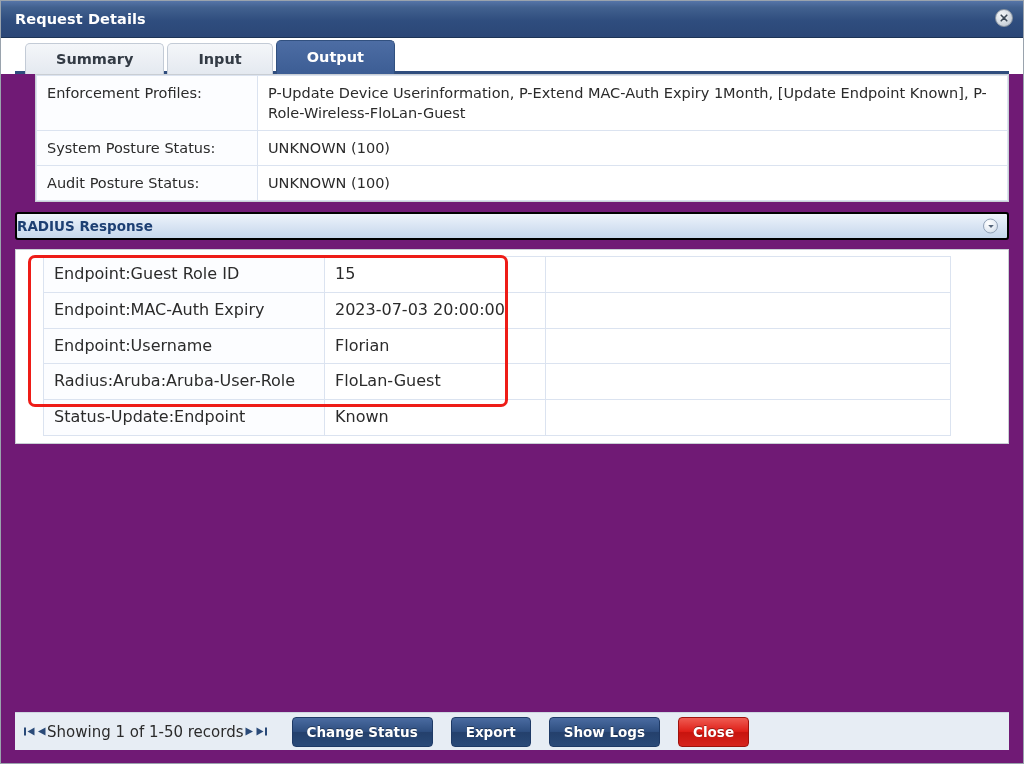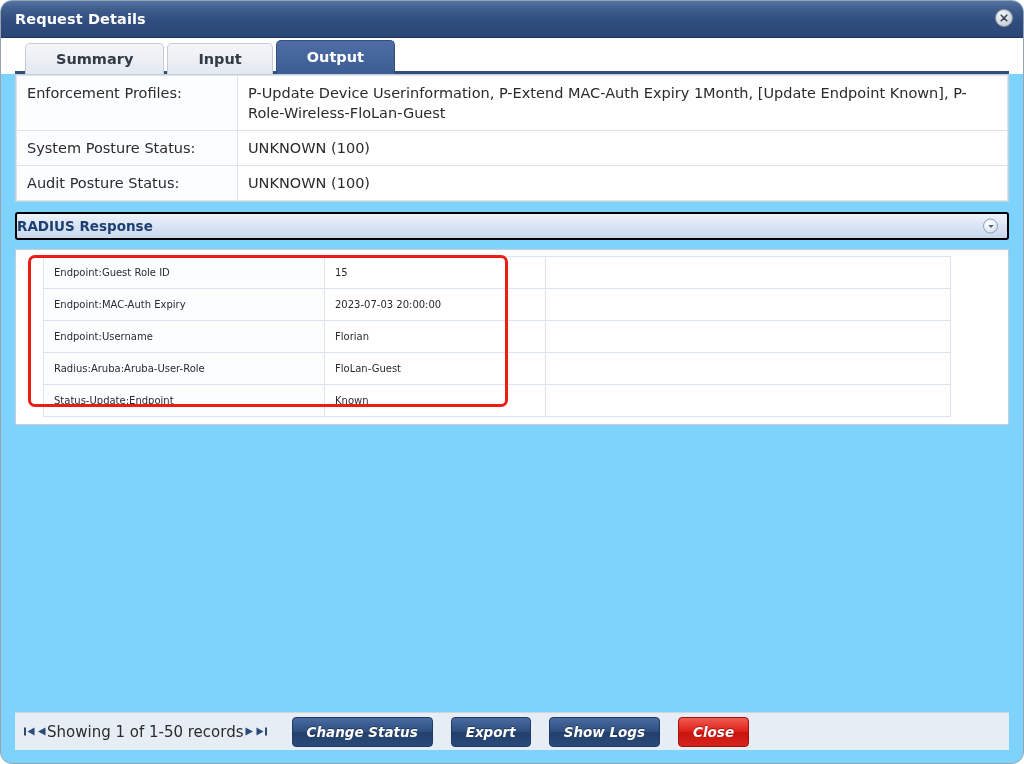--- a/index.html
+++ b/index.html
@@ -11,22 +11,22 @@
     font-family: "DejaVu Sans", "Liberation Sans", sans-serif;
     overflow: hidden;
   }
 
   .window {
     position: relative;
     width: 1024px;
     height: 764px;
     box-sizing: border-box;
     border: 1px solid #9aa3ad;
-    border-radius: 12px;
-    background: #7dd3fc;
+    border-radius: 0;
+    background: #701a75;
     overflow: hidden;
   }
 
   
   .titlebar {
     position: relative;
     height: 37px;
     background: linear-gradient(to bottom, #5675a8 0%, #42618f 18%, #2f4d7e 55%, #2b4777 100%);
     border-bottom: 1px solid #1d3456;
     display: flex;
@@ -104,20 +104,21 @@
   
   .content {
     padding: 0 14px;
     box-sizing: border-box;
   }
 
   .panel {
     border: 1px solid #c9ced4;
     background: #ffffff;
     box-sizing: border-box;
+    margin-left: 20px;
   }
 
   table.kv {
     width: 100%;
     border-collapse: collapse;
     font-size: 14.5px;
     color: #2b2b2b;
   }
   table.kv td {
     border: 1px solid #dbe3f0;
@@ -173,21 +174,21 @@
     margin-top: 9px;
     border: 1px solid #c9ced4;
     background: #ffffff;
     box-sizing: border-box;
     padding: 6px 0 7px 0;
   }
   table.resp {
     width: 908px;
     margin-left: 27px;
     border-collapse: collapse;
-    font-size: 10px;
+    font-size: 16px;
     color: #2b2b2b;
   }
   table.resp td {
     border: 1px solid #dbe3f0;
     padding: 7px 10px;
     line-height: 1.3;
     height: 17px;
   }
   table.resp td.k { width: 260px; background: #fcfdff; white-space: nowrap; }
   table.resp td.v { width: 200px; background: #ffffff; white-space: nowrap; }
@@ -242,21 +243,20 @@
     font-size: 13.5px;
     font-weight: bold;
     color: #ffffff;
     padding: 6px 14px;
     border-radius: 4px;
     border: 1px solid #1f3a66;
     background: linear-gradient(to bottom, #4a6ba1 0%, #2f4f80 48%, #24406c 52%, #2a4a78 100%);
     cursor: pointer;
     white-space: nowrap;
     text-shadow: 0 -1px 0 rgba(0,0,0,.35);
-    font-style: italic;
   }
   .btn.danger {
     border-color: #9e120c;
     background: linear-gradient(to bottom, #ef5b52 0%, #df2019 48%, #c8140e 52%, #d6241d 100%);
   }
 </style>
 </head>
 <body>
 
 <div class="window">

